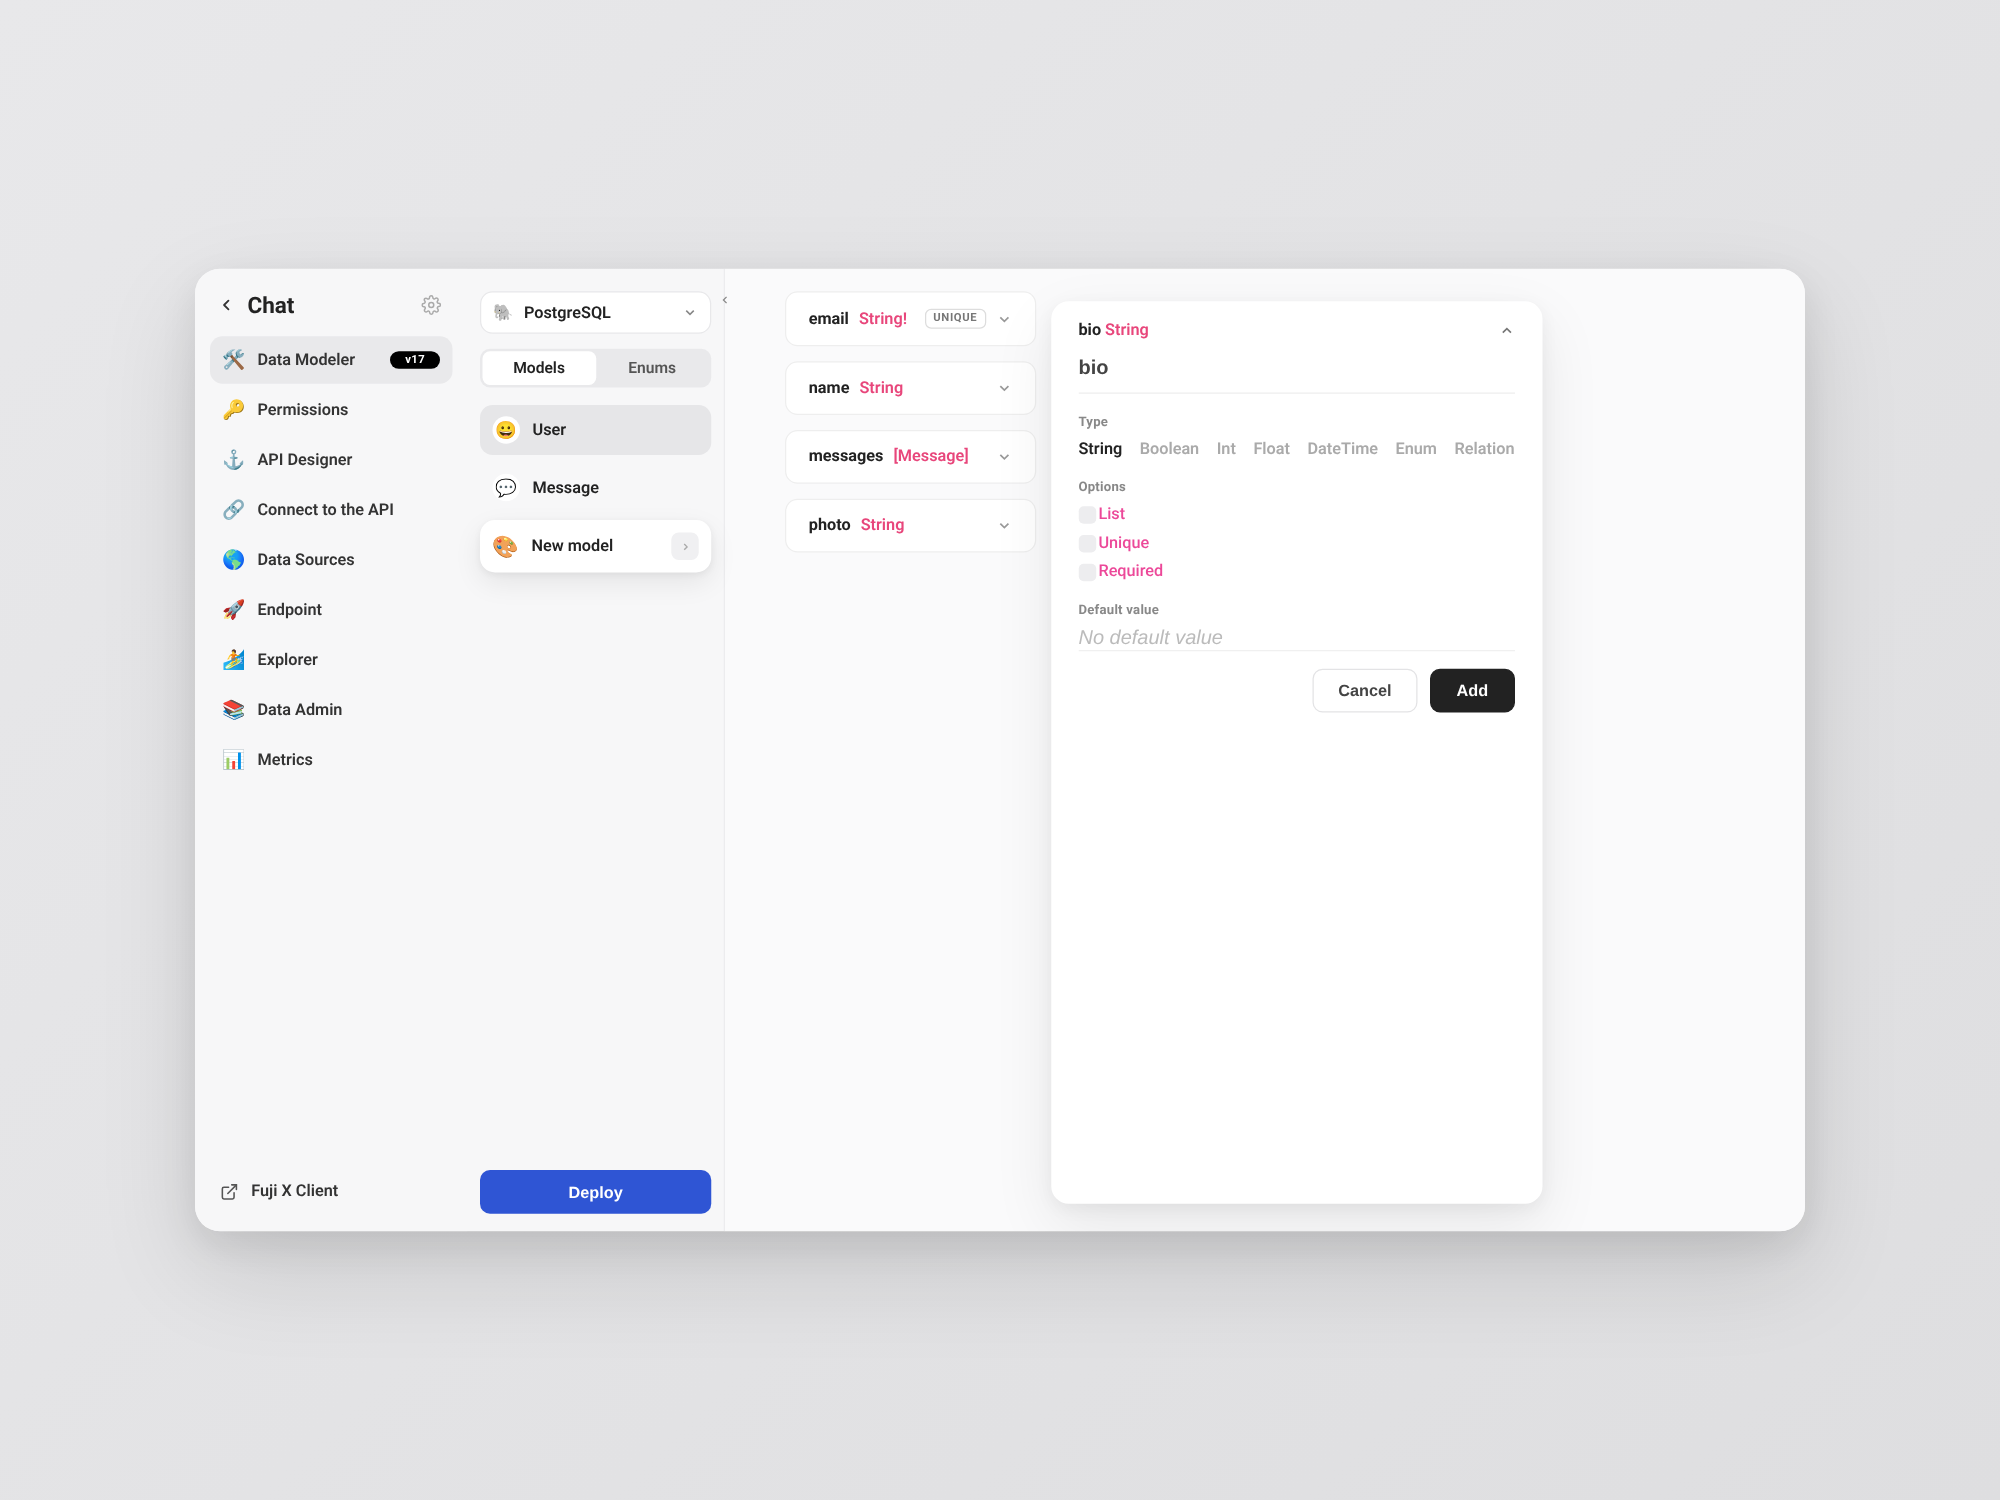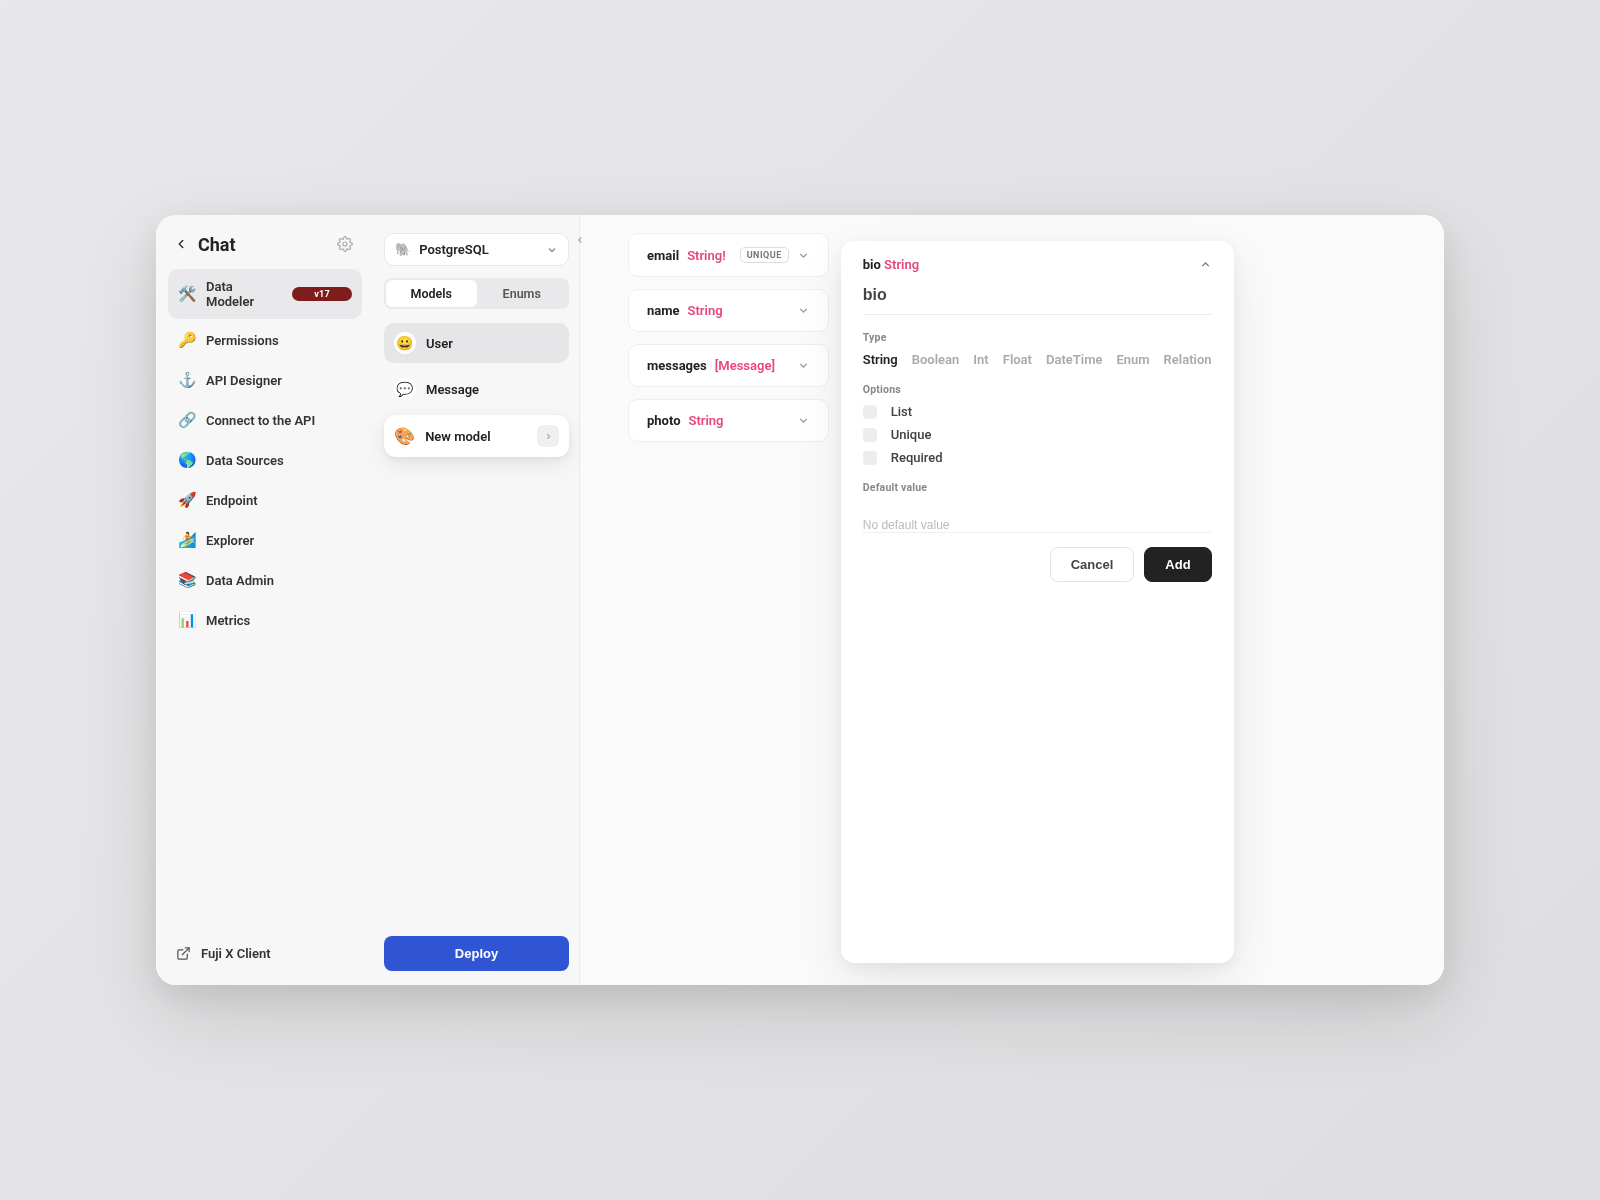--- a/index.html
+++ b/index.html
@@ -45,23 +45,23 @@
     display: flex; align-items: center; gap: 10px;
     padding: 10px 10px; border-radius: 10px;
     color: #333; cursor: pointer;
     font-size: 13px; font-weight: 600;
   }
   .nav-item.active { background: #e9e9eb; }
   .nav-item .emoji { width: 18px; text-align: center; font-size: 15px; filter: grayscale(0.1); }
   .nav-item.colorful .emoji { filter: none; }
   .badge-v {
     margin-left: auto;
-    background: #7f1d1d; color: #fff;
+    background: #000000; color: #fff;
     font-size: 9px; font-weight: 700;
-    padding: 2px 22px; border-radius: 8px;
+    padding: 2px 12px; border-radius: 8px;
     letter-spacing: 0.3px;
   }
   .sidebar-spacer { flex: 1; }
   .sidebar-footer {
     display: flex; align-items: center; gap: 10px;
     padding: 10px 8px; color: #333; font-weight: 600; cursor:pointer;text-align:center;
   }
 
   
   .col2 {
@@ -156,23 +156,23 @@
     margin-top:8px;
     width:100%; border:none; border-bottom:1px solid #eee;
     font-size:16px; font-weight:600; color:#444; padding:6px 0 10px;
     outline:none; background:transparent;
   }
   .fc-label { font-size:10.5px; font-weight:700; color:#888; margin-top:16px; letter-spacing:0.2px; }
   .fc-types { display:flex; gap:14px; margin-top:8px; flex-wrap:wrap; }
   .fc-type { font-size:13px; font-weight:600; color:#aaa; cursor:pointer; }
   .fc-type.sel { color:#222; }
   .fc-opts { display:flex; flex-direction:column; gap:8px; margin-top:8px; }
-  .fc-opt { display:flex; align-items:center; gap:14px; color:#404040; font-size:13px; font-weight:500; cursor:pointer;}
+  .fc-opt { display:flex; align-items:center; gap:2px; color:#ec4899; font-size:13px; font-weight:500; cursor:pointer;}
   .fc-check { width:14px; height:14px; border-radius:4px; background:#ededef; }
-  .fc-default { margin-top:24px; width:100%; border:none; outline:none; font-size:12px; color:#777; background:transparent;}
+  .fc-default { margin-top:8px; width:100%; border:none; outline:none; font-size:16px; color:#777; background:transparent;font-style:italic;}
   .fc-default::placeholder { color:#bbb; }
   .fc-actions { display:flex; justify-content:flex-end; gap:10px; padding-top:14px; border-top:1px solid #f0f0f0;}
   .btn { padding:9px 20px; border-radius:8px; font-size:13px; font-weight:600; cursor:pointer; }
   .btn-secondary { background:#fff; border:1px solid #e3e3e5; color:#444; }
   .btn-primary { background:#222; border:1px solid #222; color:#fff; }
 
   .delete-row { display:flex; justify-content:flex-end; margin-top:10px; }
   .delete-btn {
     display:flex; align-items:center; gap:8px;
     background:#fff; border:1px solid #eee; border-radius:8px;

